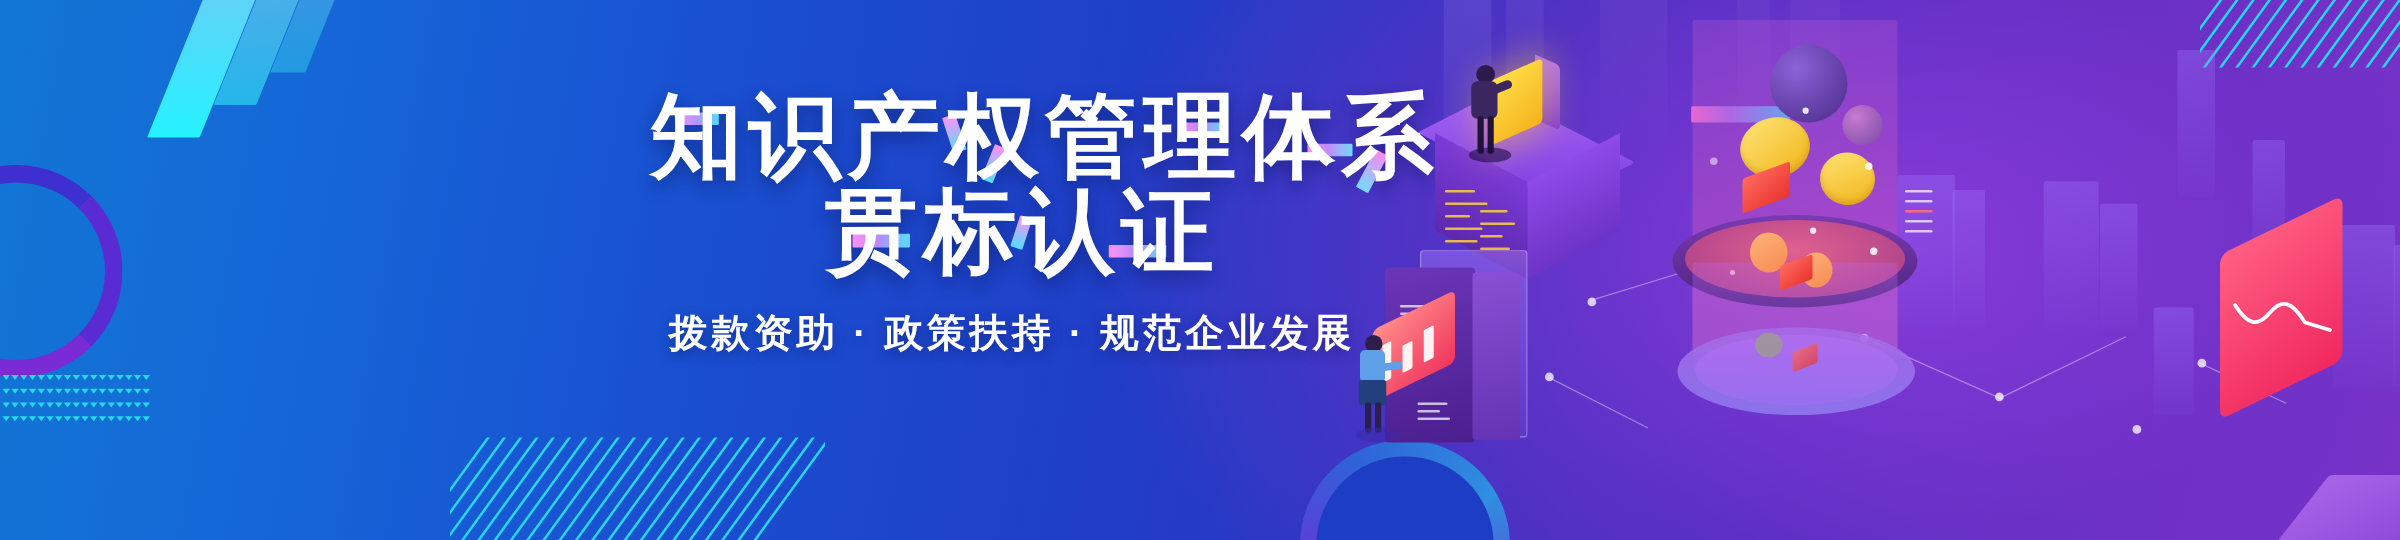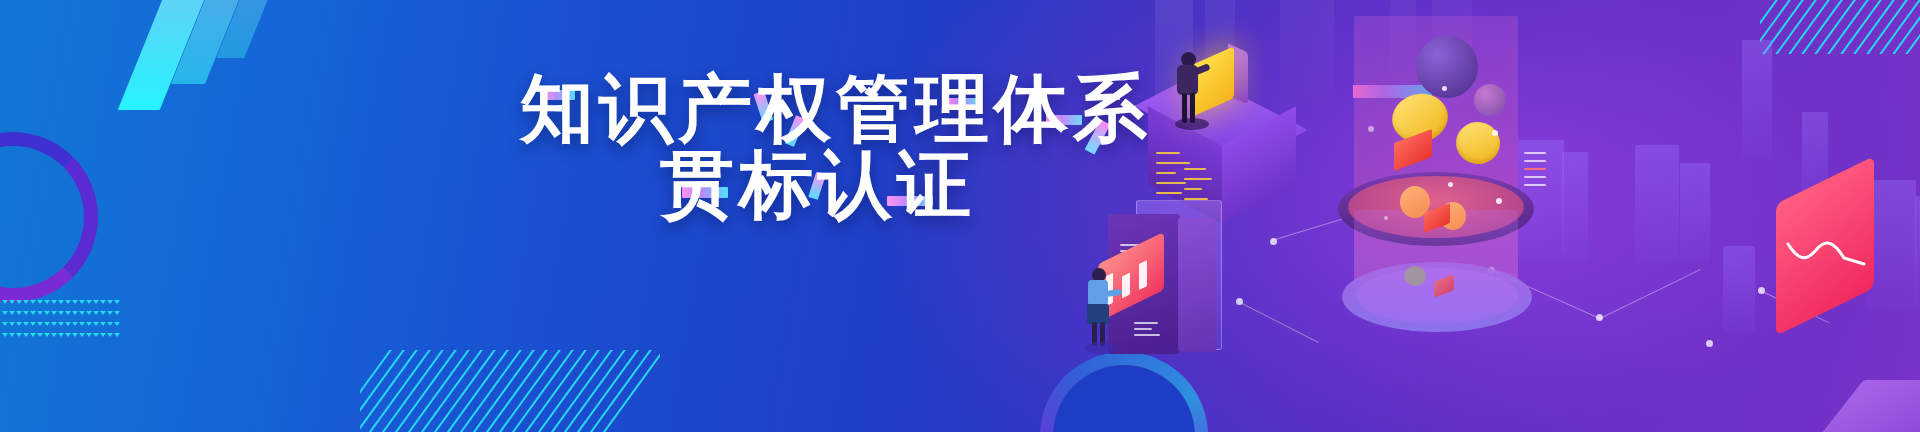--- a/index.html
+++ b/index.html
@@ -256,20 +256,21 @@
         <i style="left: 169px;"></i>
       </div>
   </div>
 
   <div class="textblock">
 
     <div class="title-line" id="t1">知识产权管理体系</div>
 
     <div class="title-line" id="t2">贯标认证</div>
 
+    <div class="subtitle">拨款资助  ·  政策扶持  ·  规范企业发展</div>
 
     <div class="chip" style="left:541px;top:90px;width:34px;height:10px;"></div>
     <div class="chip v" style="left:758px;top:92px;width:11px;height:30px;transform:rotate(-18deg);"></div>
     <div class="chip v" style="left:790px;top:116px;width:10px;height:30px;transform:rotate(22deg);"></div>
     <div class="chip" style="left:944px;top:98px;width:36px;height:10px;"></div>
     <div class="chip" style="left:1046px;top:115px;width:36px;height:10px;"></div>
     <div class="chip v" style="left:1092px;top:120px;width:11px;height:34px;transform:rotate(28deg);"></div>
     <div class="chip" style="left:682px;top:187px;width:46px;height:11px;"></div>
     <div class="chip v" style="left:812px;top:173px;width:10px;height:26px;transform:rotate(18deg);"></div>
     <div class="chip" style="left:887px;top:196px;width:46px;height:10px;"></div>

